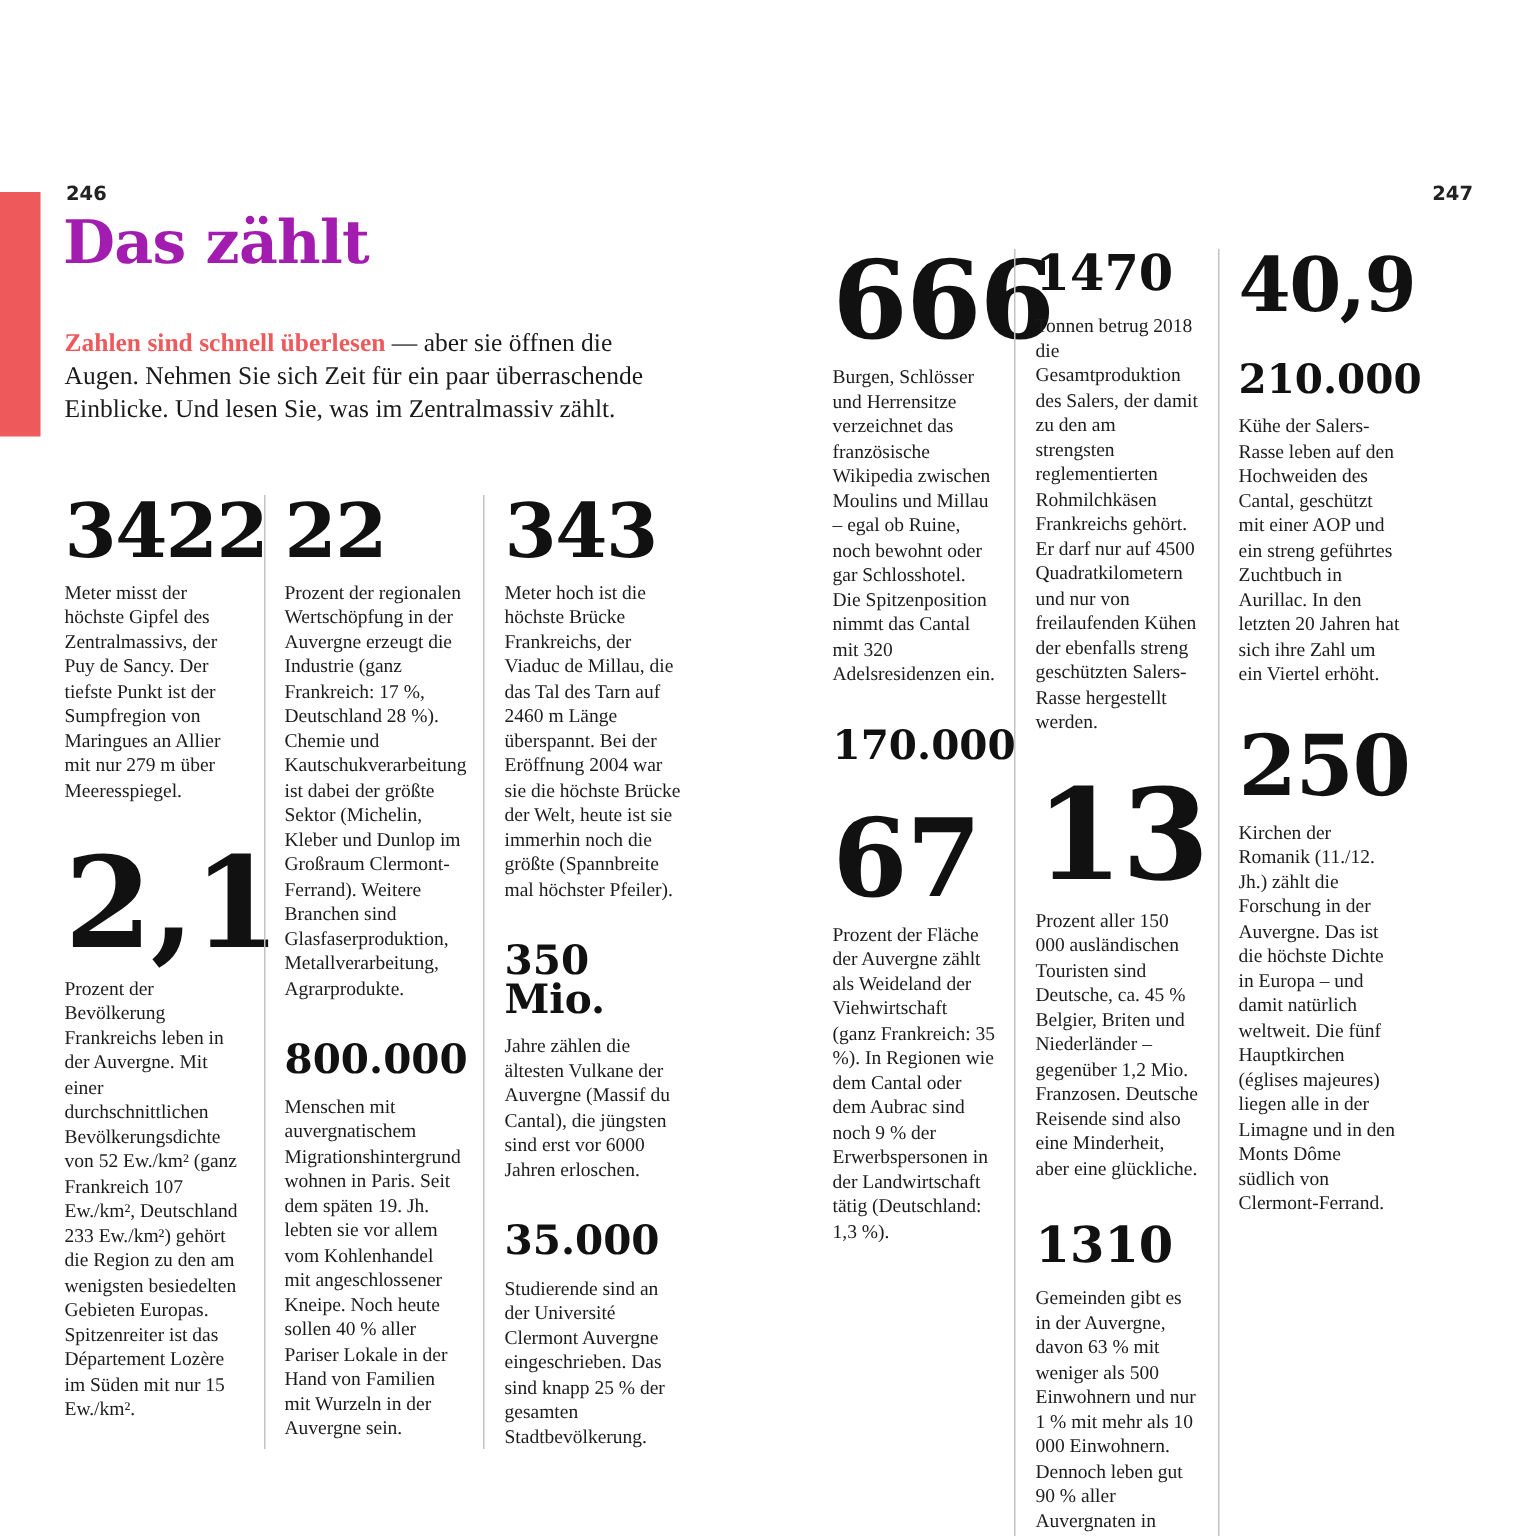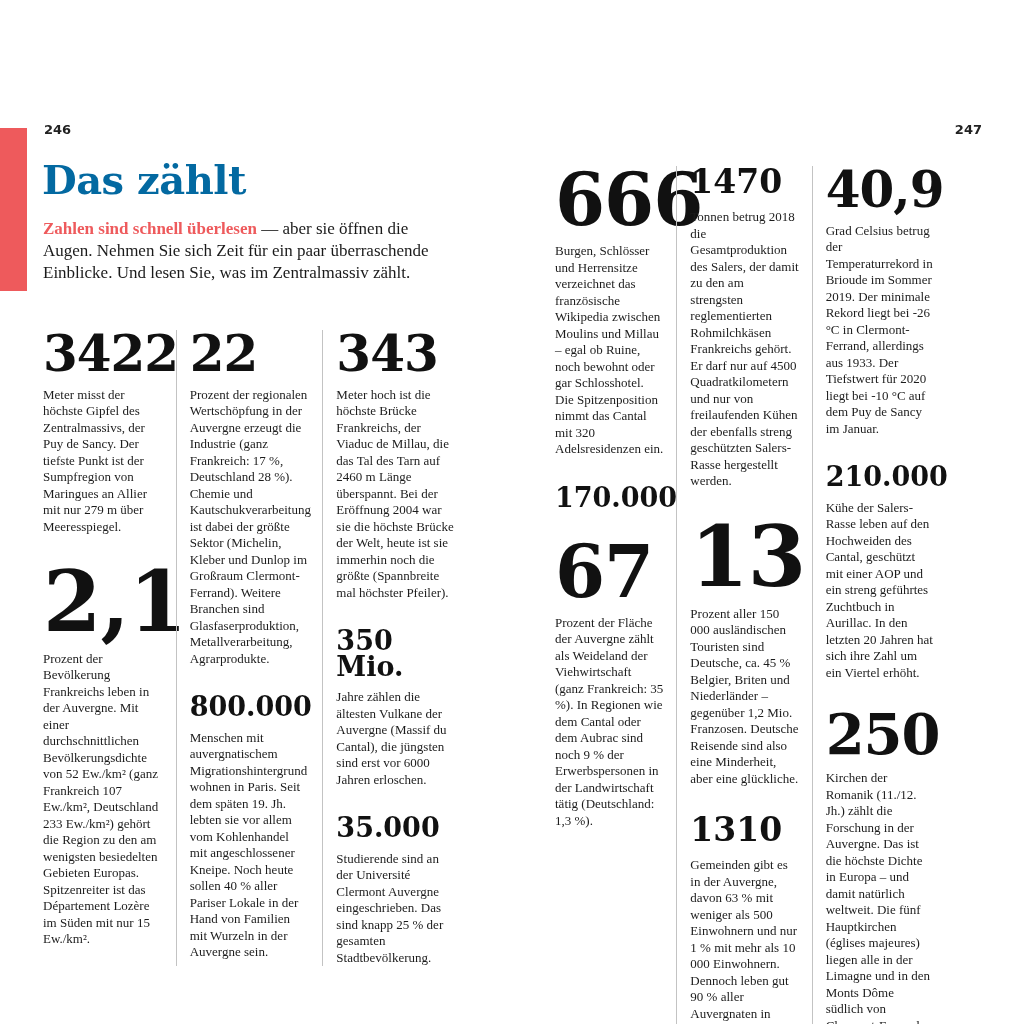--- a/index.html
+++ b/index.html
@@ -6,23 +6,23 @@
   html,body { background:#ffffff; }
   .canvas {
     position:relative; width:1024px; height:1024px; background:#ffffff;
     font-family:"Liberation Serif", serif; color:#1a1a1a; overflow:hidden;padding-left:32px;
   }
   .red-bar { position:absolute; left:0; top:128px; width:27px; height:163px; background:var(--accent,#ee5a5c); }
   .page-num { position:absolute; top:122px; font-family:"DejaVu Sans", sans-serif; font-weight:700; font-size:13px; color:#222; }
   .page-num.pn-left { left:44px; }
   .page-num.pn-right { right:42px; }
   .title {
-    position:absolute; left:42px; top:156px;
+    position:absolute; left:42px; top:138px;
     font-family:"DejaVu Serif", serif; font-weight:700; font-size:40px;
-    letter-spacing:-0.5px; color:#0369a1;
+    letter-spacing:-0.5px; color:#a21caf;
   }
   .intro { position:absolute; left:43px; top:218px; width:402px; font-size:17px; line-height:1.28; color:#1a1a1a; }
   .intro .hl { color:var(--accent,#ee5a5c); font-weight:700; }
   .cols { position:absolute; display:flex; align-items:stretch; }
   .cols.cols-left  { left:43px;  top:330px; width:426px; }
   .cols.cols-right { left:555px; top:166px; width:392px; }
   .col { flex:1 1 0; padding-right:13px; min-width:0; }
   .col + .col { border-left:1px solid #c3c3c3; padding-left:13px; }
   .block + .block { margin-top:27px; }
   .num {
@@ -112,21 +112,20 @@
         <p class="body-text">Prozent aller 150 000 ausländischen Touristen sind Deutsche, ca. 45 % Belgier, Briten und Niederländer – gegenüber 1,2 Mio. Franzosen. Deutsche Reisende sind also eine Minderheit, aber eine glückliche.</p>
       </div>
       <div class="block">
         <div class="num n-md">1310</div>
         <p class="body-text">Gemeinden gibt es in der Auvergne, davon 63 % mit weniger als 500 Einwohnern und nur 1 % mit mehr als 10 000 Einwohnern. Dennoch leben gut 90 % aller Auvergnaten in Gemeinden mit mehr als 2000 Einwohnern.</p>
       </div>
     </div>
     <div class="col">
       <div class="block">
         <div class="num n-lg">40,9</div>
-        <p class="body-text">Grad Celsius betrug der Temperaturrekord in Brioude im Sommer 2019. Der minimale Rekord liegt bei -26 °C in Clermont-Ferrand, allerdings aus 1933. Der Tiefstwert für 2020 liegt bei -10 °C auf dem Puy de Sancy im Januar.</p>
       </div>
       <div class="block">
         <div class="num n-sm">210.000</div>
         <p class="body-text">Kühe der Salers-Rasse leben auf den Hochweiden des Cantal, geschützt mit einer AOP und ein streng geführtes Zuchtbuch in Aurillac. In den letzten 20 Jahren hat sich ihre Zahl um ein Viertel erhöht.</p>
       </div>
       <div class="block">
         <div class="num n-lg2">250</div>
         <p class="body-text">Kirchen der Romanik (11./12. Jh.) zählt die Forschung in der Auvergne. Das ist die höchste Dichte in Europa – und damit natürlich weltweit. Die fünf Hauptkirchen (églises majeures) liegen alle in der Limagne und in den Monts Dôme südlich von Clermont-Ferrand.</p>
       </div>
     </div>

